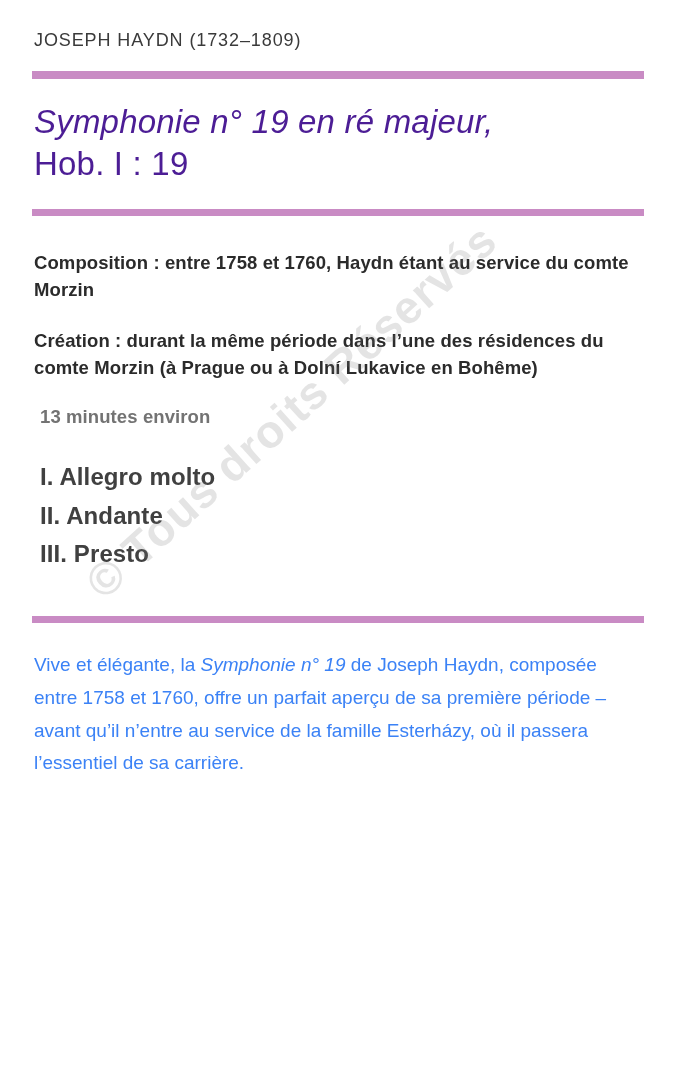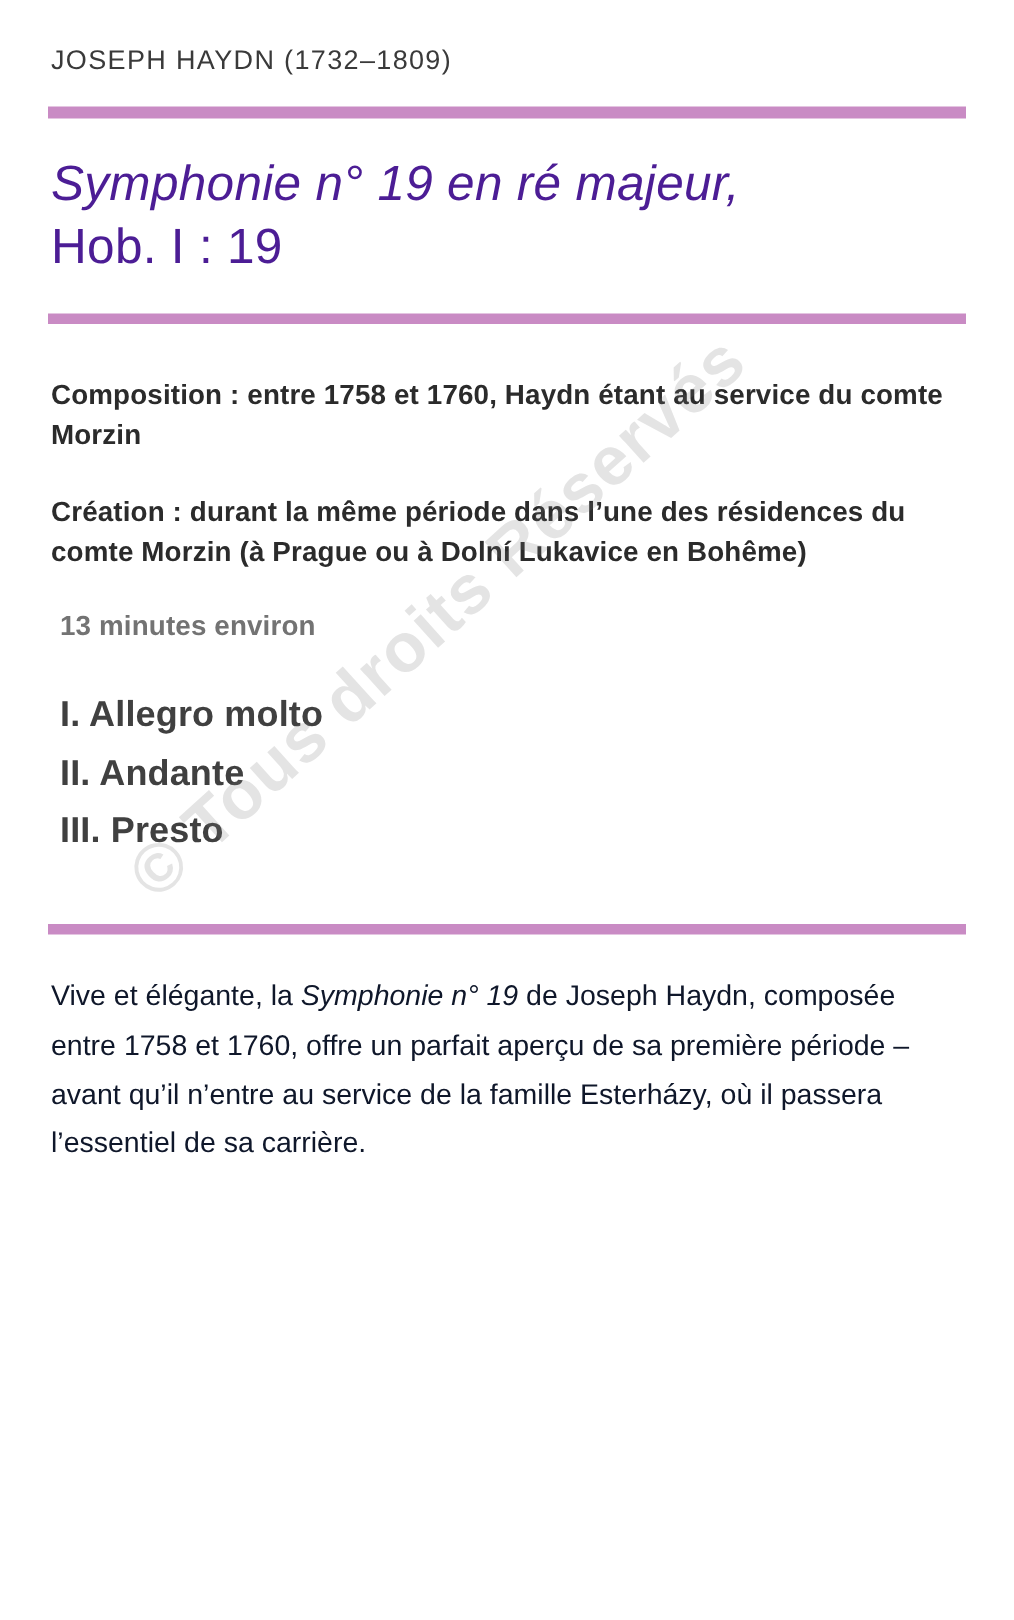--- a/index.html
+++ b/index.html
@@ -116,21 +116,21 @@
   .rule-wrap-bottom {
     margin-top: 42px;
   }
 
   .body-text {
     margin-top: 26px;
   }
   .body-para {
     font-size: 19px;
     line-height: 1.72;
-    color: #0f172a;
+    color: #3b82f6;
     margin: 0 0 26px 2px;
     font-weight: 400;
   }
   .body-para .it {
     font-style: italic;
   }
 </style>
 </head>
 <body>
 

